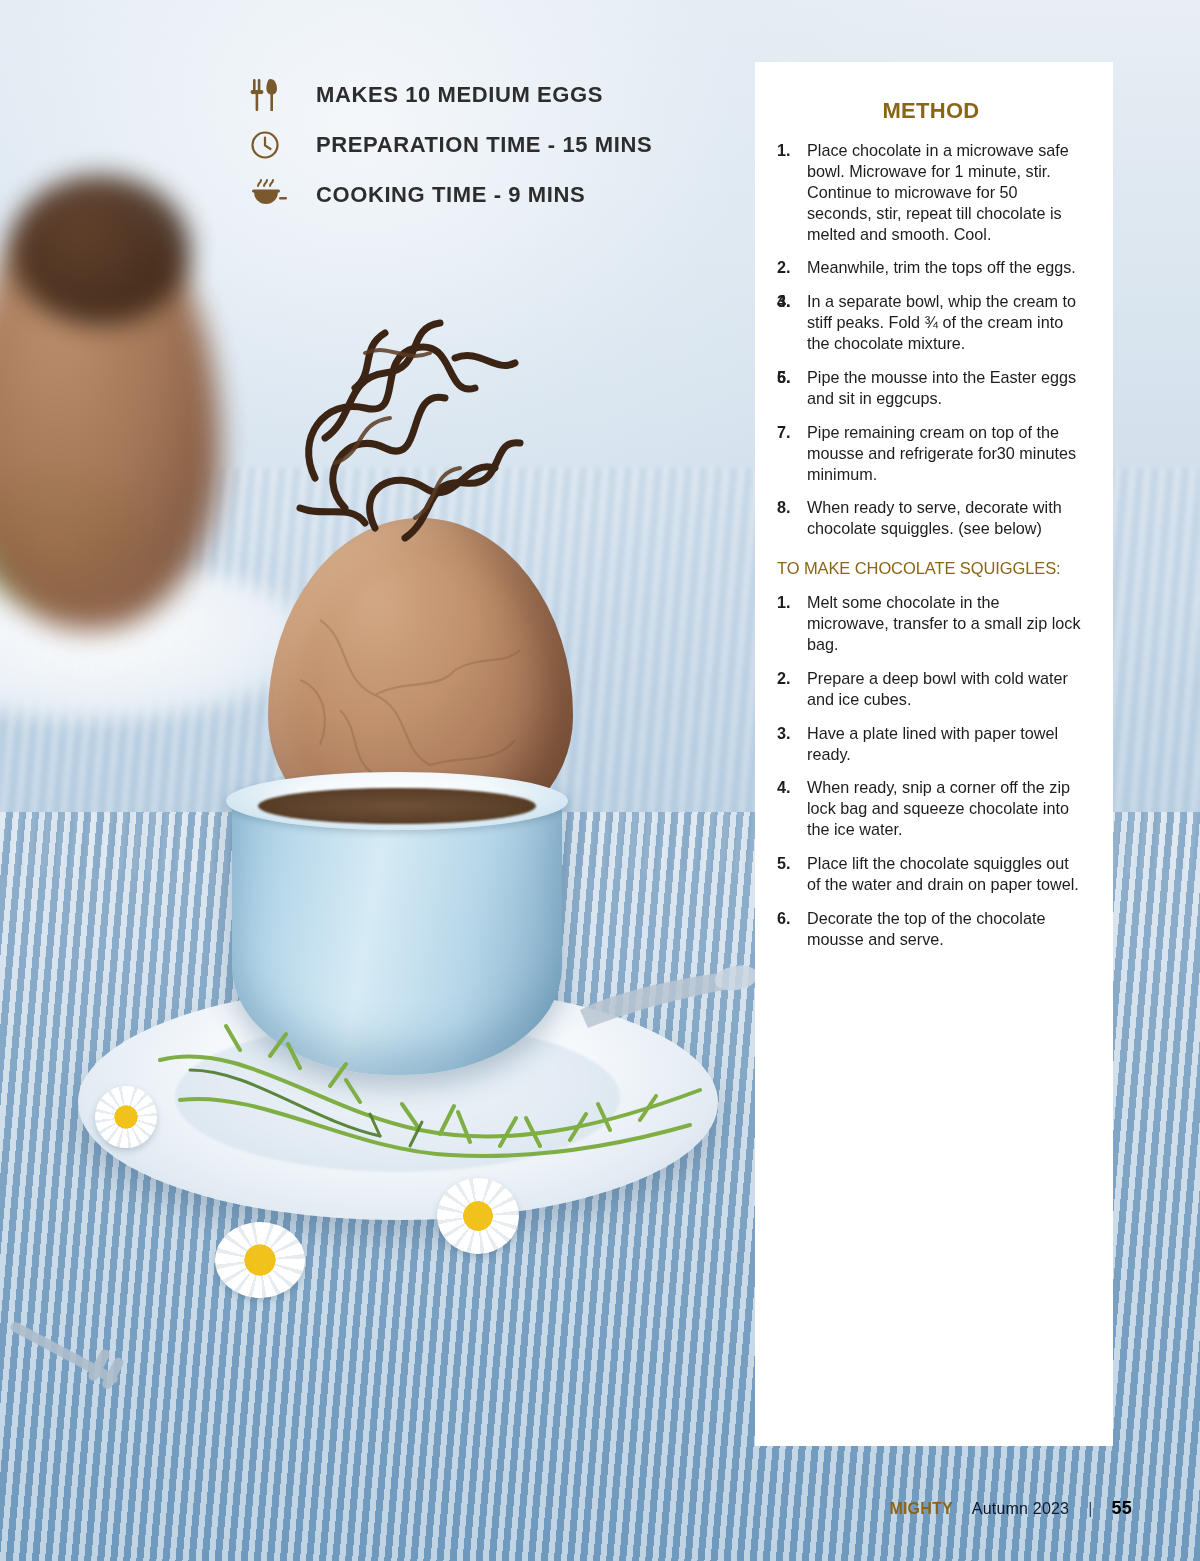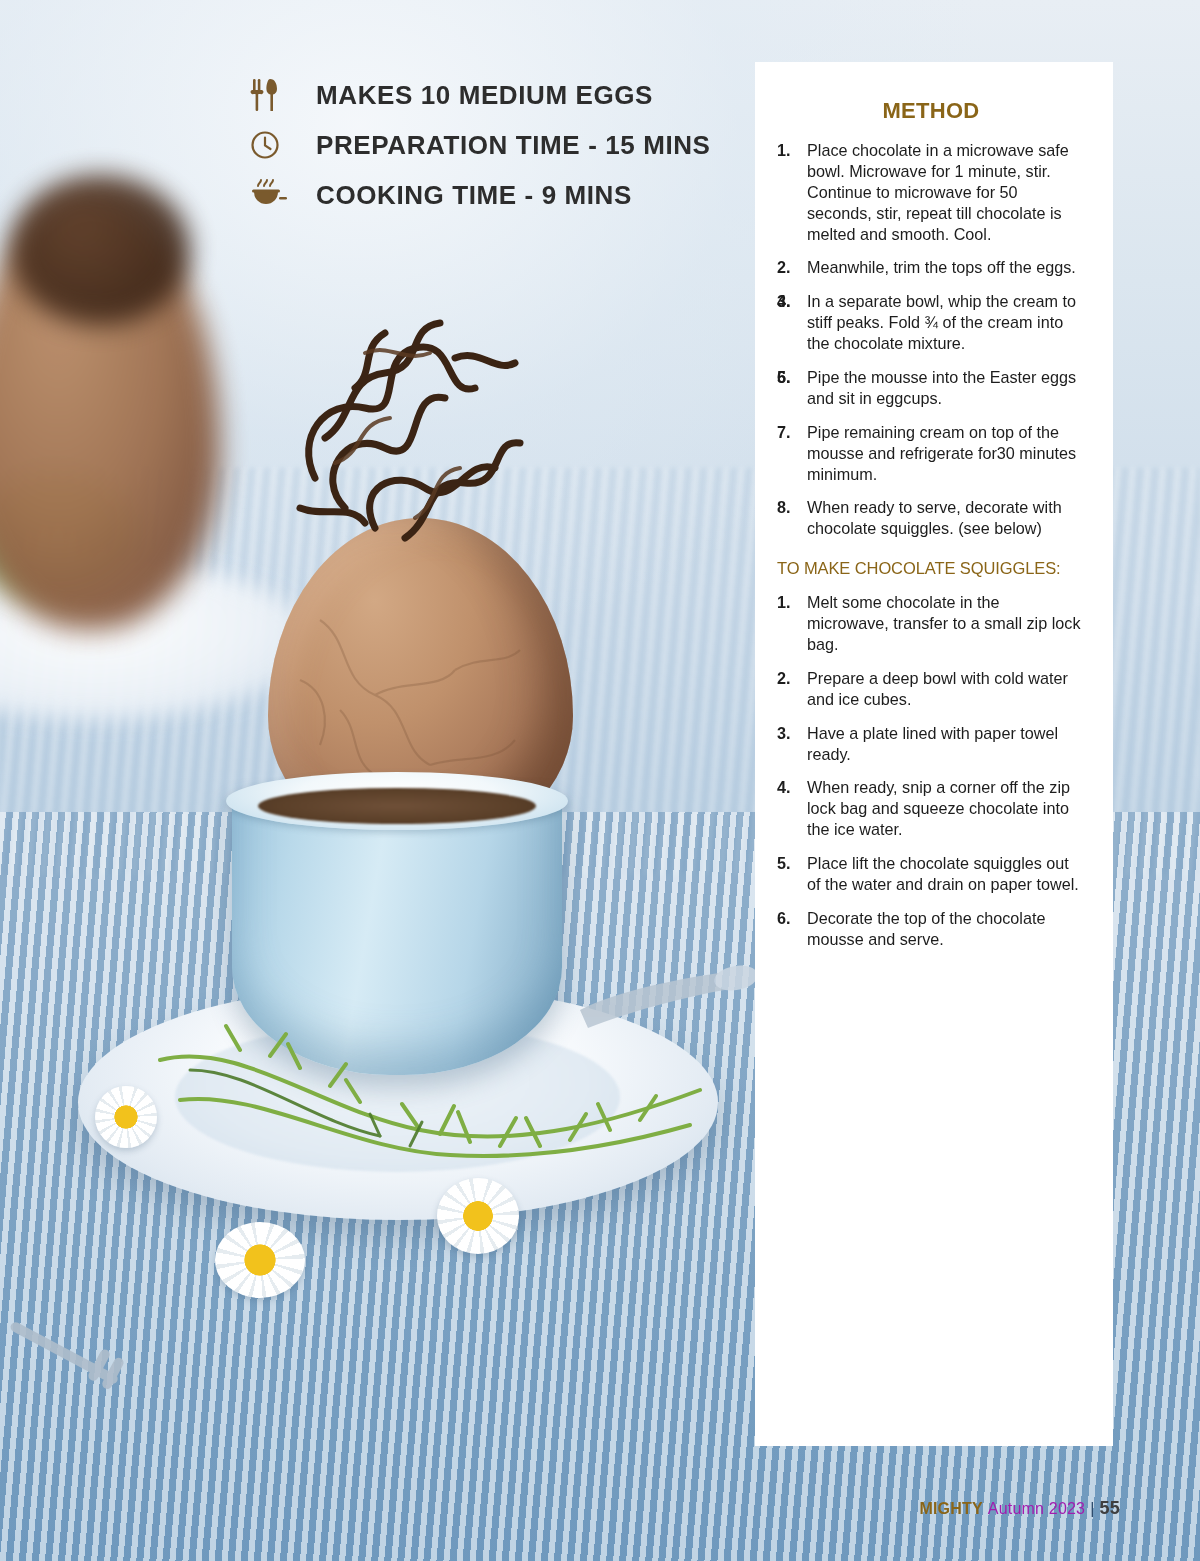--- a/index.html
+++ b/index.html
@@ -226,21 +226,21 @@
   }
   .info-icon {
     width: 66px;
     flex: 0 0 66px;
     display: flex;
     align-items: center;
     justify-content: flex-start;
     color: #7a5a2d;
   }
   .info-label {
-    font-size: 26px;
+    font-size: 22px;
     font-weight: bold;
     letter-spacing: 0.6px;
     color: #2d2d2d;
     white-space: nowrap;
   }
 
   
   .method-panel {
     position: absolute;
     left: 755px; top: 62px;
@@ -284,37 +284,37 @@
     font-size: 16.5px;
     font-weight: normal;
     color: #8a6518;
     letter-spacing: -0.1px;
     margin: 20px 0 14px 0;
   }
 
   
   .footer {
     position: absolute;
-    right: 80px;
+    right: 68px;
     bottom: 42px;
     font-size: 16px;
     color: #2b4a6b;
     letter-spacing: 0.2px;
     display: flex;
     align-items: baseline;
-    gap: 5px;
+    gap: 19px;
   }
   .footer .brand {
     color: #8a6518;
     font-weight: bold;
   }
-  .footer .issue { color: #a21caf; }
+  .footer .issue { color: #0f172a; }
   .footer .sep { color: #2b4a6b; }
   .footer .page-num {
-    color: #404040;
+    color: #000000;
     font-weight: bold;
     font-size: 18px;
   }
 </style>
 </head>
 <body>
 
 <div class="page">
 
   <div class="photo">

